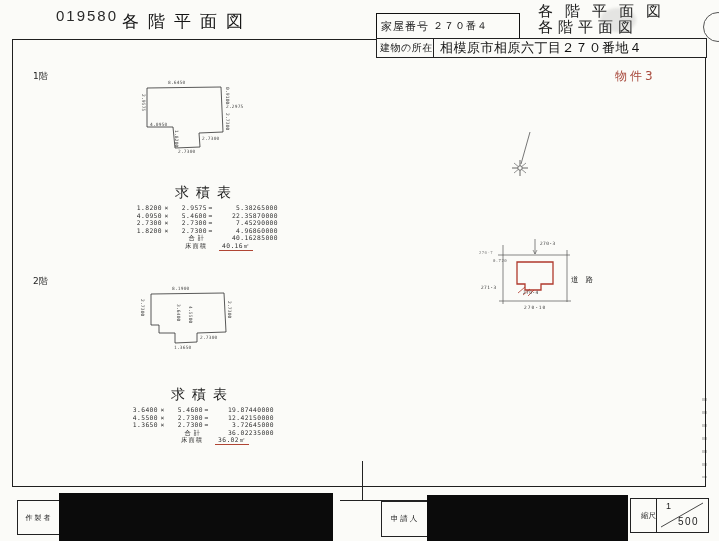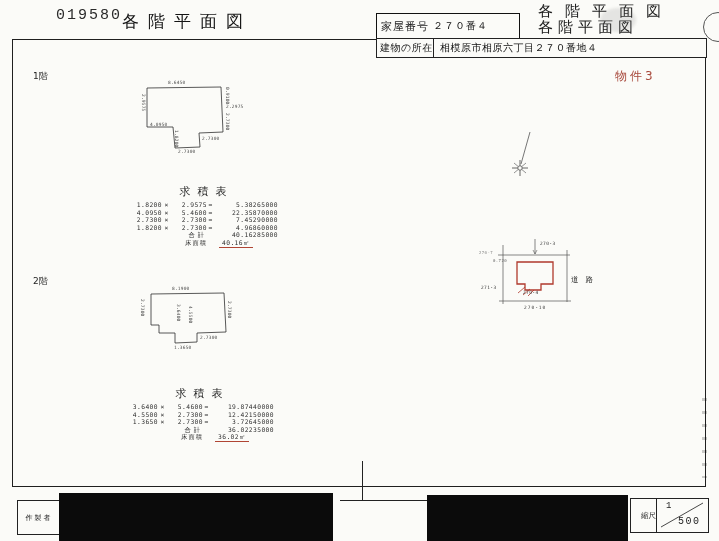--- a/index.html
+++ b/index.html
@@ -1,27 +1,27 @@
 <!DOCTYPE html>
 <html><head>
 <meta charset="utf-8">
 <style>
   html,body{margin:0;padding:0}
   .page{position:relative;width:719px;height:541px;background:#fbfbf8;overflow:hidden;
         font-family:"DejaVu Sans",sans-serif;color:#1c1c1c}
   .abs{position:absolute}
-  .mono{font-family:Liberation Mono, monospace}
+  .mono{font-family:Liberation Sans, sans-serif}
   .frame{border:1.6px solid #1f1f1f}
   .dim{position:absolute;font-family:"DejaVu Sans Mono",monospace;font-size:4.5px;
        color:#4f4f4f;letter-spacing:.2px;white-space:nowrap;line-height:5px}
   .dimv{transform:rotate(90deg);transform-origin:0 0}
   .lot{position:absolute;font-family:"DejaVu Sans Mono",monospace;font-size:4.5px;
        color:#3c3c3c;letter-spacing:.4px;white-space:nowrap;line-height:5px}
   .qtable{position:absolute;font-family:"DejaVu Sans Mono",monospace;color:#2e2e2e}
-  .qtitle{font-size:11px;letter-spacing:7px;text-align:center;padding-left:7px;margin-bottom:2px;color:#1f1f1f}
+  .qtitle{font-size:14px;letter-spacing:7px;text-align:center;padding-left:7px;margin-bottom:2px;color:#1f1f1f}
   .qrow{display:flex;font-size:6.3px;line-height:7.6px;letter-spacing:.4px}
   .qa{width:40px;text-align:right}
   .qx{width:9px;text-align:center}
   .qb{width:36px;text-align:right}
   .qeq{width:7px;text-align:center}
   .qv{width:64px;text-align:right}
   .qlabel{width:85px;text-align:right;letter-spacing:3px}
   .qareav{margin-left:12px;border-bottom:1.4px solid #b04534;padding:0 3px}
   .redact{position:absolute;background:#0b0b0b}
   .cellbox{display:flex;align-items:center;background:#fbfbf8}
@@ -41,21 +41,21 @@
   <div class="abs" style="left:600px;top:8px;width:36px;height:24px;border-radius:50%;background:rgba(110,110,110,.16);filter:blur(1.5px)"></div>
   <div class="abs" style="left:703px;top:12px;width:28px;height:28px;border:1.3px solid #555;border-radius:50%"></div>
 
   <div class="abs cellbox" style="left:376px;top:13px;width:142px;height:24px;border:1.7px solid #111">
     <span style="font-size:11px;letter-spacing:1px;padding-left:4px;width:52px;color:#222">家屋番号</span>
     <span style="font-size:10px;letter-spacing:1px;color:#111">２７０番４</span>
   </div>
 
   <div class="abs cellbox" style="left:376px;top:38px;width:329px;height:18px;border:1.2px solid #222">
     <span style="font-size:10px;letter-spacing:.5px;padding-left:3px;width:53px;border-right:1px solid #222;height:100%;display:flex;align-items:center;color:#222">建物の所在</span>
-    <span style="font-size:10px;letter-spacing:.5px;padding-left:6px;color:#111">相模原市相原六丁目２７０番地４</span>
+    <span style="font-size:13px;letter-spacing:.5px;padding-left:6px;color:#111">相模原市相原六丁目２７０番地４</span>
   </div>
 
   <div class="abs" style="left:615px;top:68px;font-size:12px;letter-spacing:3px;color:#a8493c">物件3</div>
 
   <div class="abs" style="left:33px;top:70px;font-size:9px;color:#222">1階</div>
 
   <div class="abs" style="left:142px;top:80px;width:96px;height:74px">
     <svg width="96" height="74">
       <polygon points="5,8 79,7 81,52 57,53 58,67 33,68 31,47 5,47" fill="none" stroke="#2f2f2f" stroke-width="0.8"></polygon>
     </svg>
@@ -195,20 +195,23 @@
        background:repeating-linear-gradient(180deg, rgba(0,0,0,.20) 0 3px, transparent 3px 13px)"></div>
 
   <div class="abs" style="left:17px;top:500px;width:42px;height:33px;border:1.3px solid #222;display:flex;align-items:center;justify-content:center;background:#fbfbf8">
     <span style="font-size:7px;letter-spacing:2px;color:#222">作製者</span>
   </div>
   <div class="redact" style="left:59px;top:493px;width:274px;height:48px"></div>
 
   <div class="abs" style="left:362px;top:461px;width:1.3px;height:40px;background:#222"></div>
   <div class="abs" style="left:340px;top:500px;width:88px;height:1.2px;background:#222"></div>
 
+  <div class="abs" style="left:381px;top:501px;width:46px;height:34px;border:1.3px solid #222;display:flex;align-items:center;justify-content:center;background:#fbfbf8">
+    <span style="font-size:7.5px;letter-spacing:2px;color:#222">申請人</span>
+  </div>
   <div class="redact" style="left:427px;top:495px;width:201px;height:46px"></div>
 
   <div class="abs" style="left:630px;top:498px;width:77px;height:33px;border:1.2px solid #222;display:flex;background:#fbfbf8">
     <div style="width:25px;border-right:1px solid #222;display:flex;align-items:center;justify-content:flex-end">
       <span style="font-size:7.5px;color:#222">縮尺</span>
     </div>
     <div style="position:relative;flex:1">
       <svg width="52" height="33" style="position:absolute;left:0;top:0">
         <line x1="4" y1="28" x2="46" y2="4" stroke="#333" stroke-width="0.9"></line>
       </svg>

